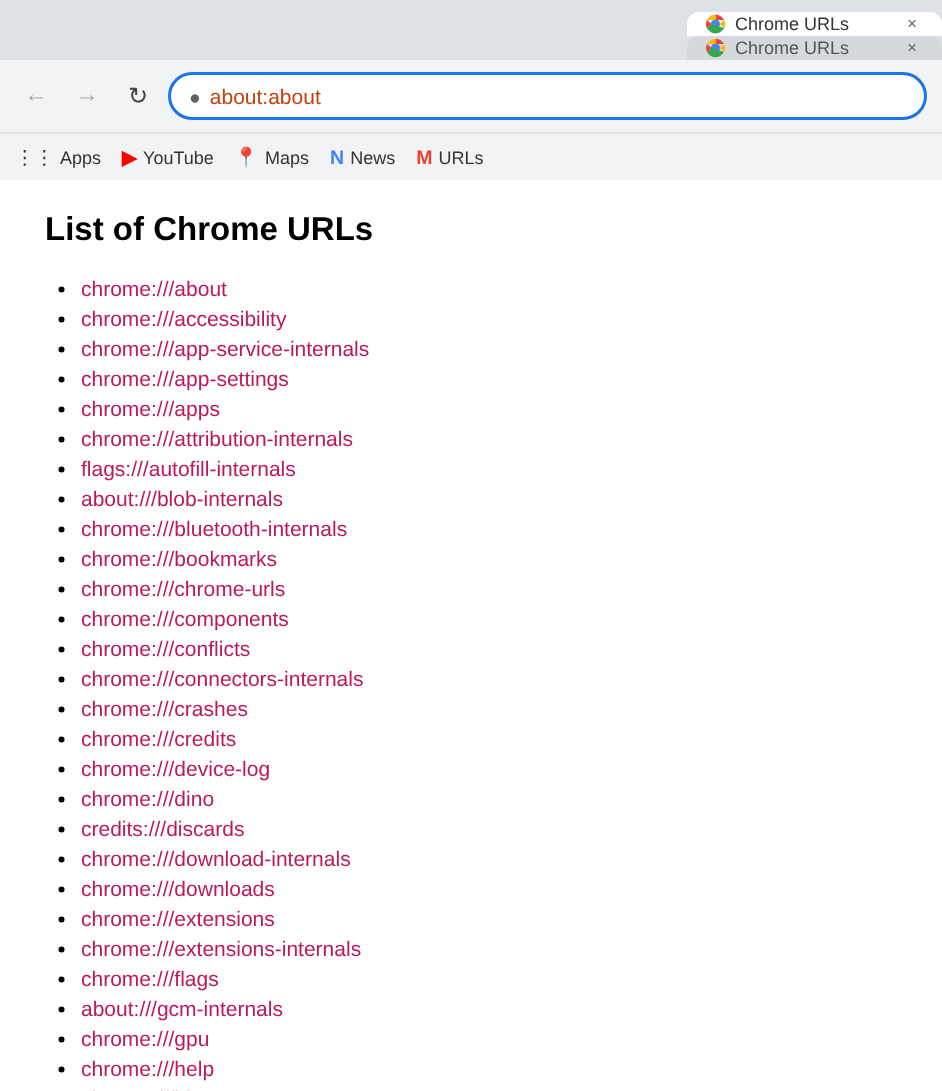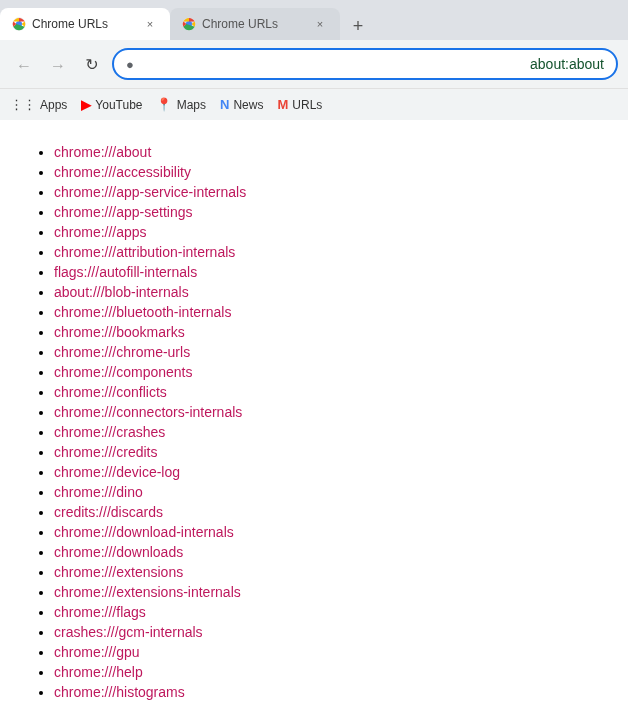--- a/index.html
+++ b/index.html
@@ -2,36 +2,36 @@
 <html><head>
   <meta charset="utf-8">
   <style>
     * { margin: 0; padding: 0; box-sizing: border-box; }
     body { font-family: Arial, sans-serif; font-size: 14px; background: #fff; }
 
     
     .browser-frame { width: 628px; min-height: 727px; background: #f1f3f4; display: flex; flex-direction: column; }
 
     
-    .tab-bar { display: flex; align-items: flex-end; background: #dee1e6; padding: 8px 0 0 0; height: 40px; }
+    .tab-bar { display: flex; align-items: flex-end; background: #dee1e6; padding: 8px 0 0 0; height: 40px; flex-direction: column; }
     .tab { display: flex; align-items: center; background: #fff; border-radius: 8px 8px 0 0; padding: 0 12px; height: 32px; min-width: 170px; max-width: 220px; font-size: 12px; color: #333; gap: 6px; position: relative; }
     .tab.inactive { background: #d5d9de; color: #555; }
     .tab-favicon { width: 14px; height: 14px; }
     .tab-favicon svg { width: 14px; height: 14px; }
     .tab-label { flex: 1; overflow: hidden; white-space: nowrap; text-overflow: ellipsis; font-size: 12px; }
     .tab-close { width: 16px; height: 16px; border-radius: 50%; display: flex; align-items: center; justify-content: center; font-size: 11px; color: #666; cursor: pointer; }
     .new-tab-btn { width: 28px; height: 28px; display: flex; align-items: center; justify-content: center; border-radius: 50%; margin-left: 4px; color: #555; font-size: 18px; cursor: pointer; }
 
     
     .nav-bar { display: flex; align-items: center; background: #f1f3f4; padding: 6px 10px; gap: 6px; height: 48px; }
     .nav-btn { width: 28px; height: 28px; border-radius: 50%; display: flex; align-items: center; justify-content: center; cursor: pointer; color: #444; font-size: 16px; }
     .nav-btn.disabled { color: #aaa; cursor: default; }
     .address-bar { flex: 1; display: flex; align-items: center; background: #fff; border: 2px solid #1a73e8; border-radius: 20px; padding: 4px 12px; gap: 6px; height: 32px; }
     .address-bar-lock { color: #5f6368; font-size: 13px; }
-    .address-bar-url { flex: 1; font-size: 14px; color: #14532d; outline: none; border: none; background: transparent; text-align: right; }
+    .address-bar-url { flex: 1; font-size: 14px; color: #c2410c; outline: none; border: none; background: transparent; }
 
     
     .bookmarks-bar { display: flex; align-items: center; background: #f1f3f4; padding: 4px 10px; gap: 14px; height: 32px; border-top: 1px solid #e0e0e0; }
     .bookmark-item { display: flex; align-items: center; gap: 4px; font-size: 12px; color: #333; cursor: pointer; white-space: nowrap; }
 
     
     .page-content { background: #fff; padding: 20px 30px; flex: 1; overflow-y: auto; }
     .page-title { font-size: 22px; font-weight: bold; color: #000; margin-bottom: 18px; }
     .url-list { list-style: disc; padding-left: 24px; }
     .url-list li { margin: 4px 0; }
@@ -115,20 +115,21 @@
       <span>News</span>
     </div>
 
     <div class="bookmark-item">
       <span style="font-size:13px; color:#EA4335; font-weight:bold;">M</span>
       <span>URLs</span>
     </div>
   </div>
 
   <div class="page-content">
+    <h1 class="page-title">List of Chrome URLs</h1>
     <ul class="url-list">
     <li><a href="#">chrome:///about</a></li>
         <li><a href="#">chrome:///accessibility</a></li>
         <li><a href="#">chrome:///app-service-internals</a></li>
         <li><a href="#">chrome:///app-settings</a></li>
         <li><a href="#">chrome:///apps</a></li>
         <li><a href="#">chrome:///attribution-internals</a></li>
         <li><a href="#">flags:///autofill-internals</a></li>
         <li><a href="#">about:///blob-internals</a></li>
         <li><a href="#">chrome:///bluetooth-internals</a></li>
@@ -140,20 +141,20 @@
         <li><a href="#">chrome:///crashes</a></li>
         <li><a href="#">chrome:///credits</a></li>
         <li><a href="#">chrome:///device-log</a></li>
         <li><a href="#">chrome:///dino</a></li>
         <li><a href="#">credits:///discards</a></li>
         <li><a href="#">chrome:///download-internals</a></li>
         <li><a href="#">chrome:///downloads</a></li>
         <li><a href="#">chrome:///extensions</a></li>
         <li><a href="#">chrome:///extensions-internals</a></li>
         <li><a href="#">chrome:///flags</a></li>
-        <li><a href="#">crashes:///gcm-internals</a></li>
+        <li><a href="#">about:///gcm-internals</a></li>
         <li><a href="#">chrome:///gpu</a></li>
         <li><a href="#">chrome:///help</a></li>
         <li><a href="#">chrome:///histograms</a></li>
       </ul>
   </div>
 
 </div>
 
 </body></html>

